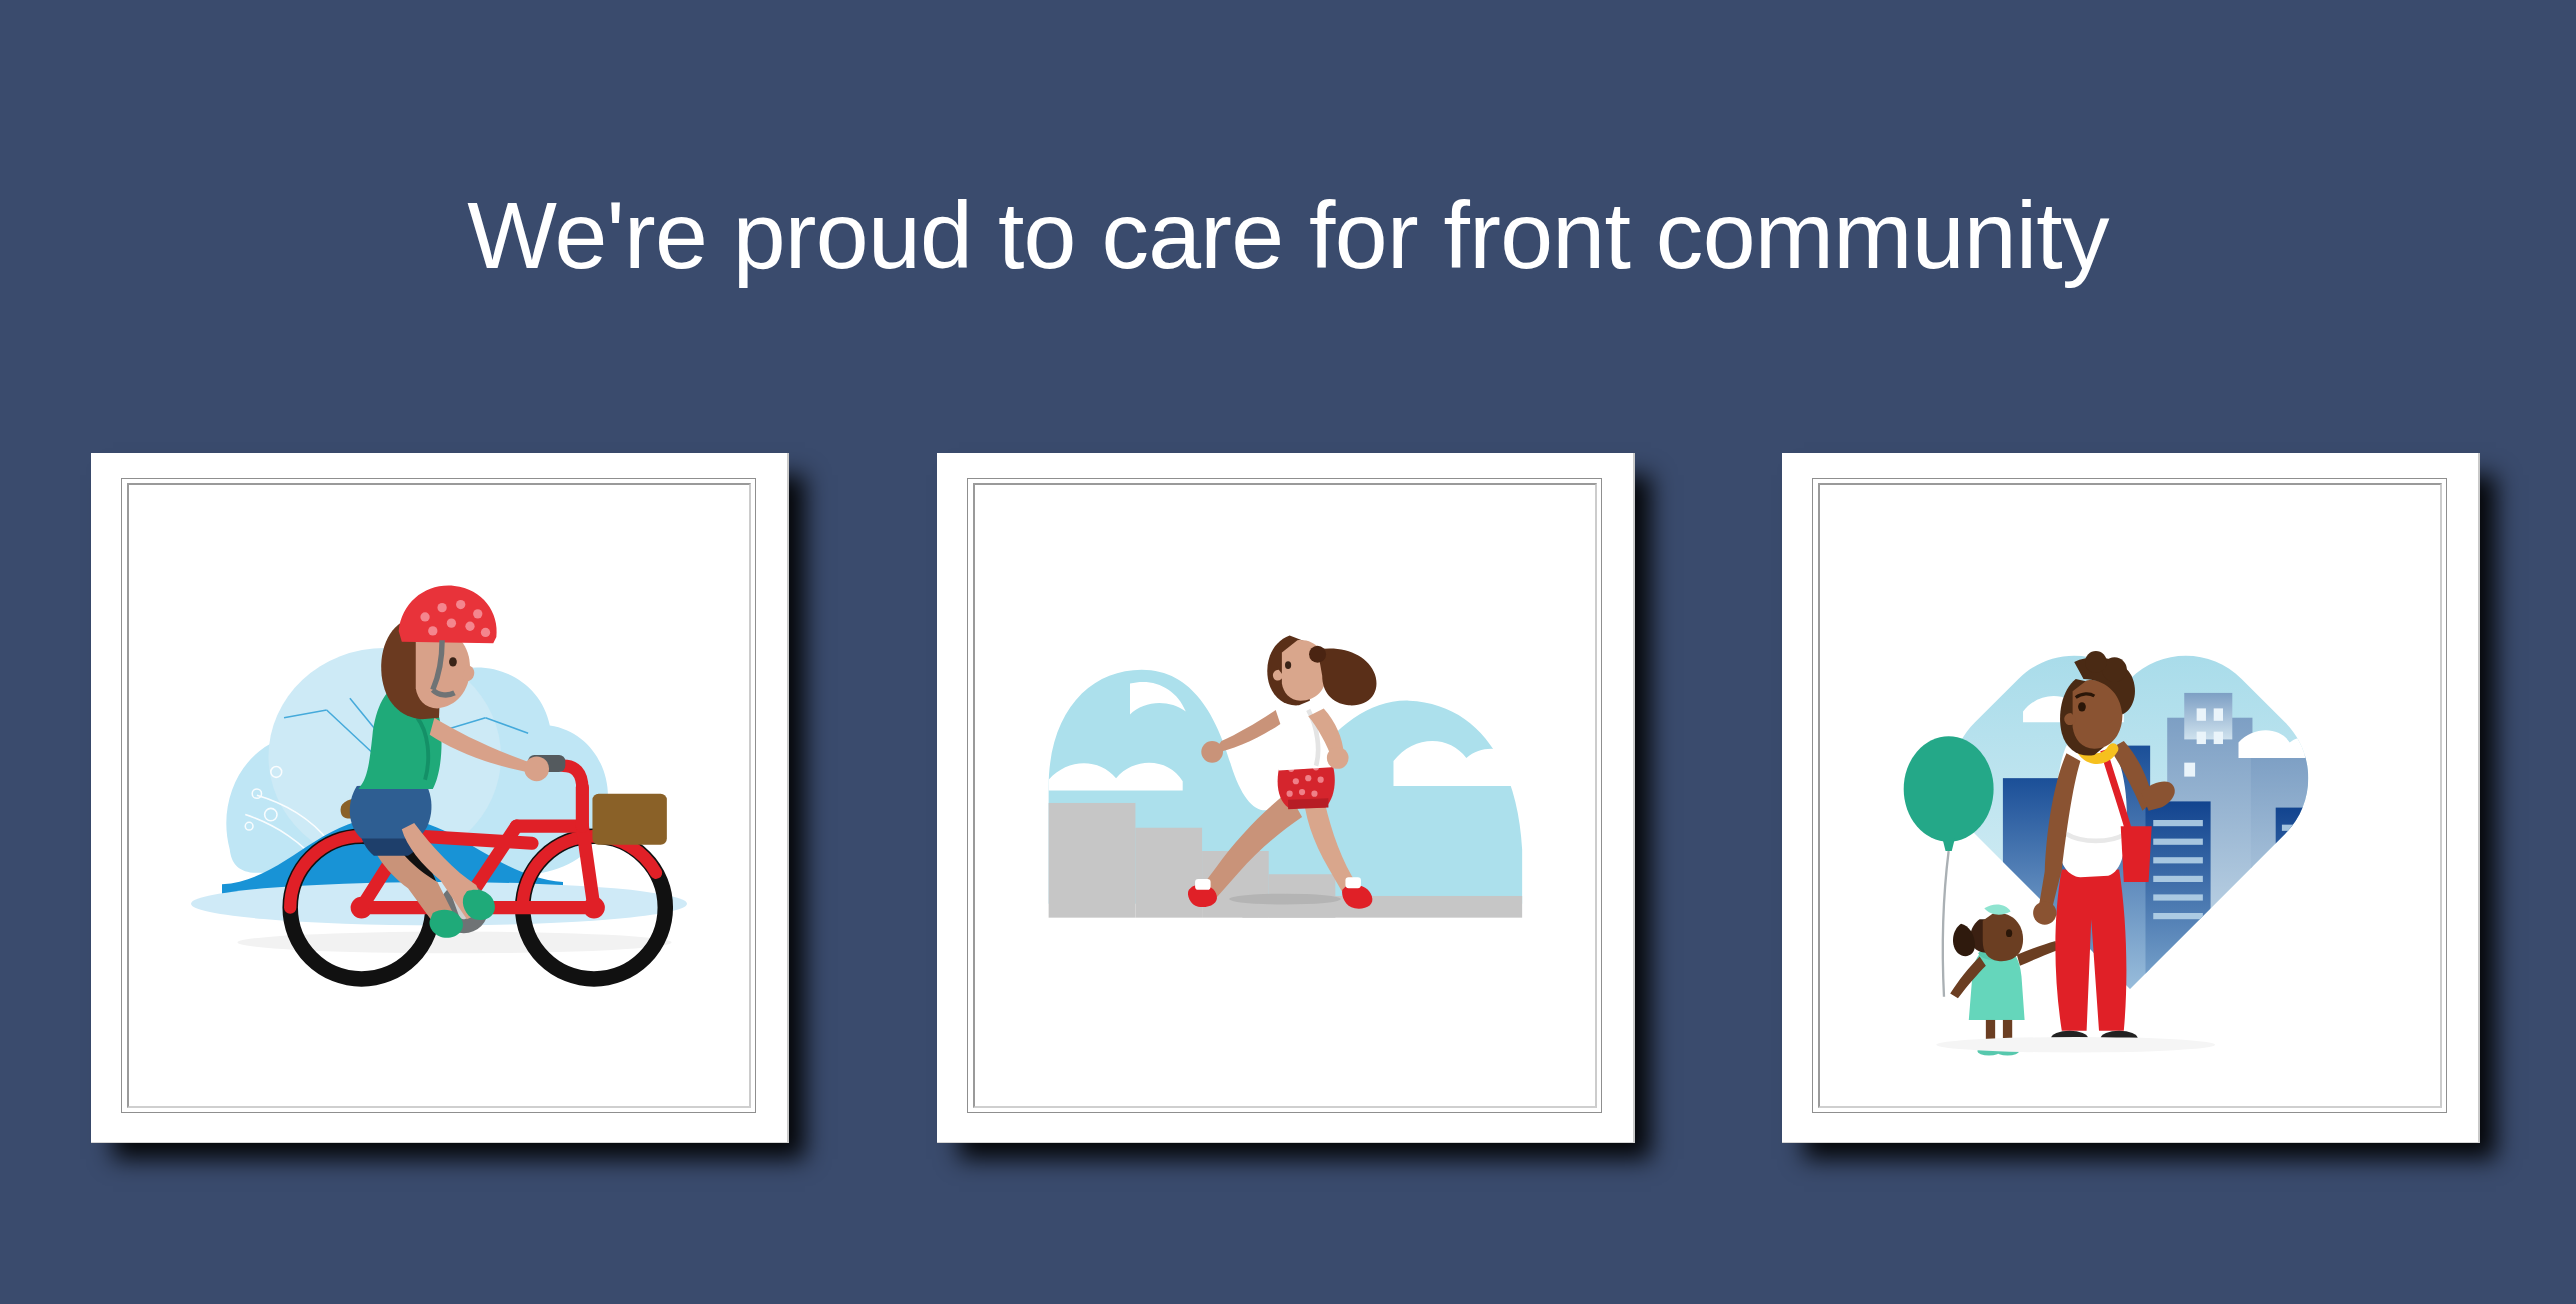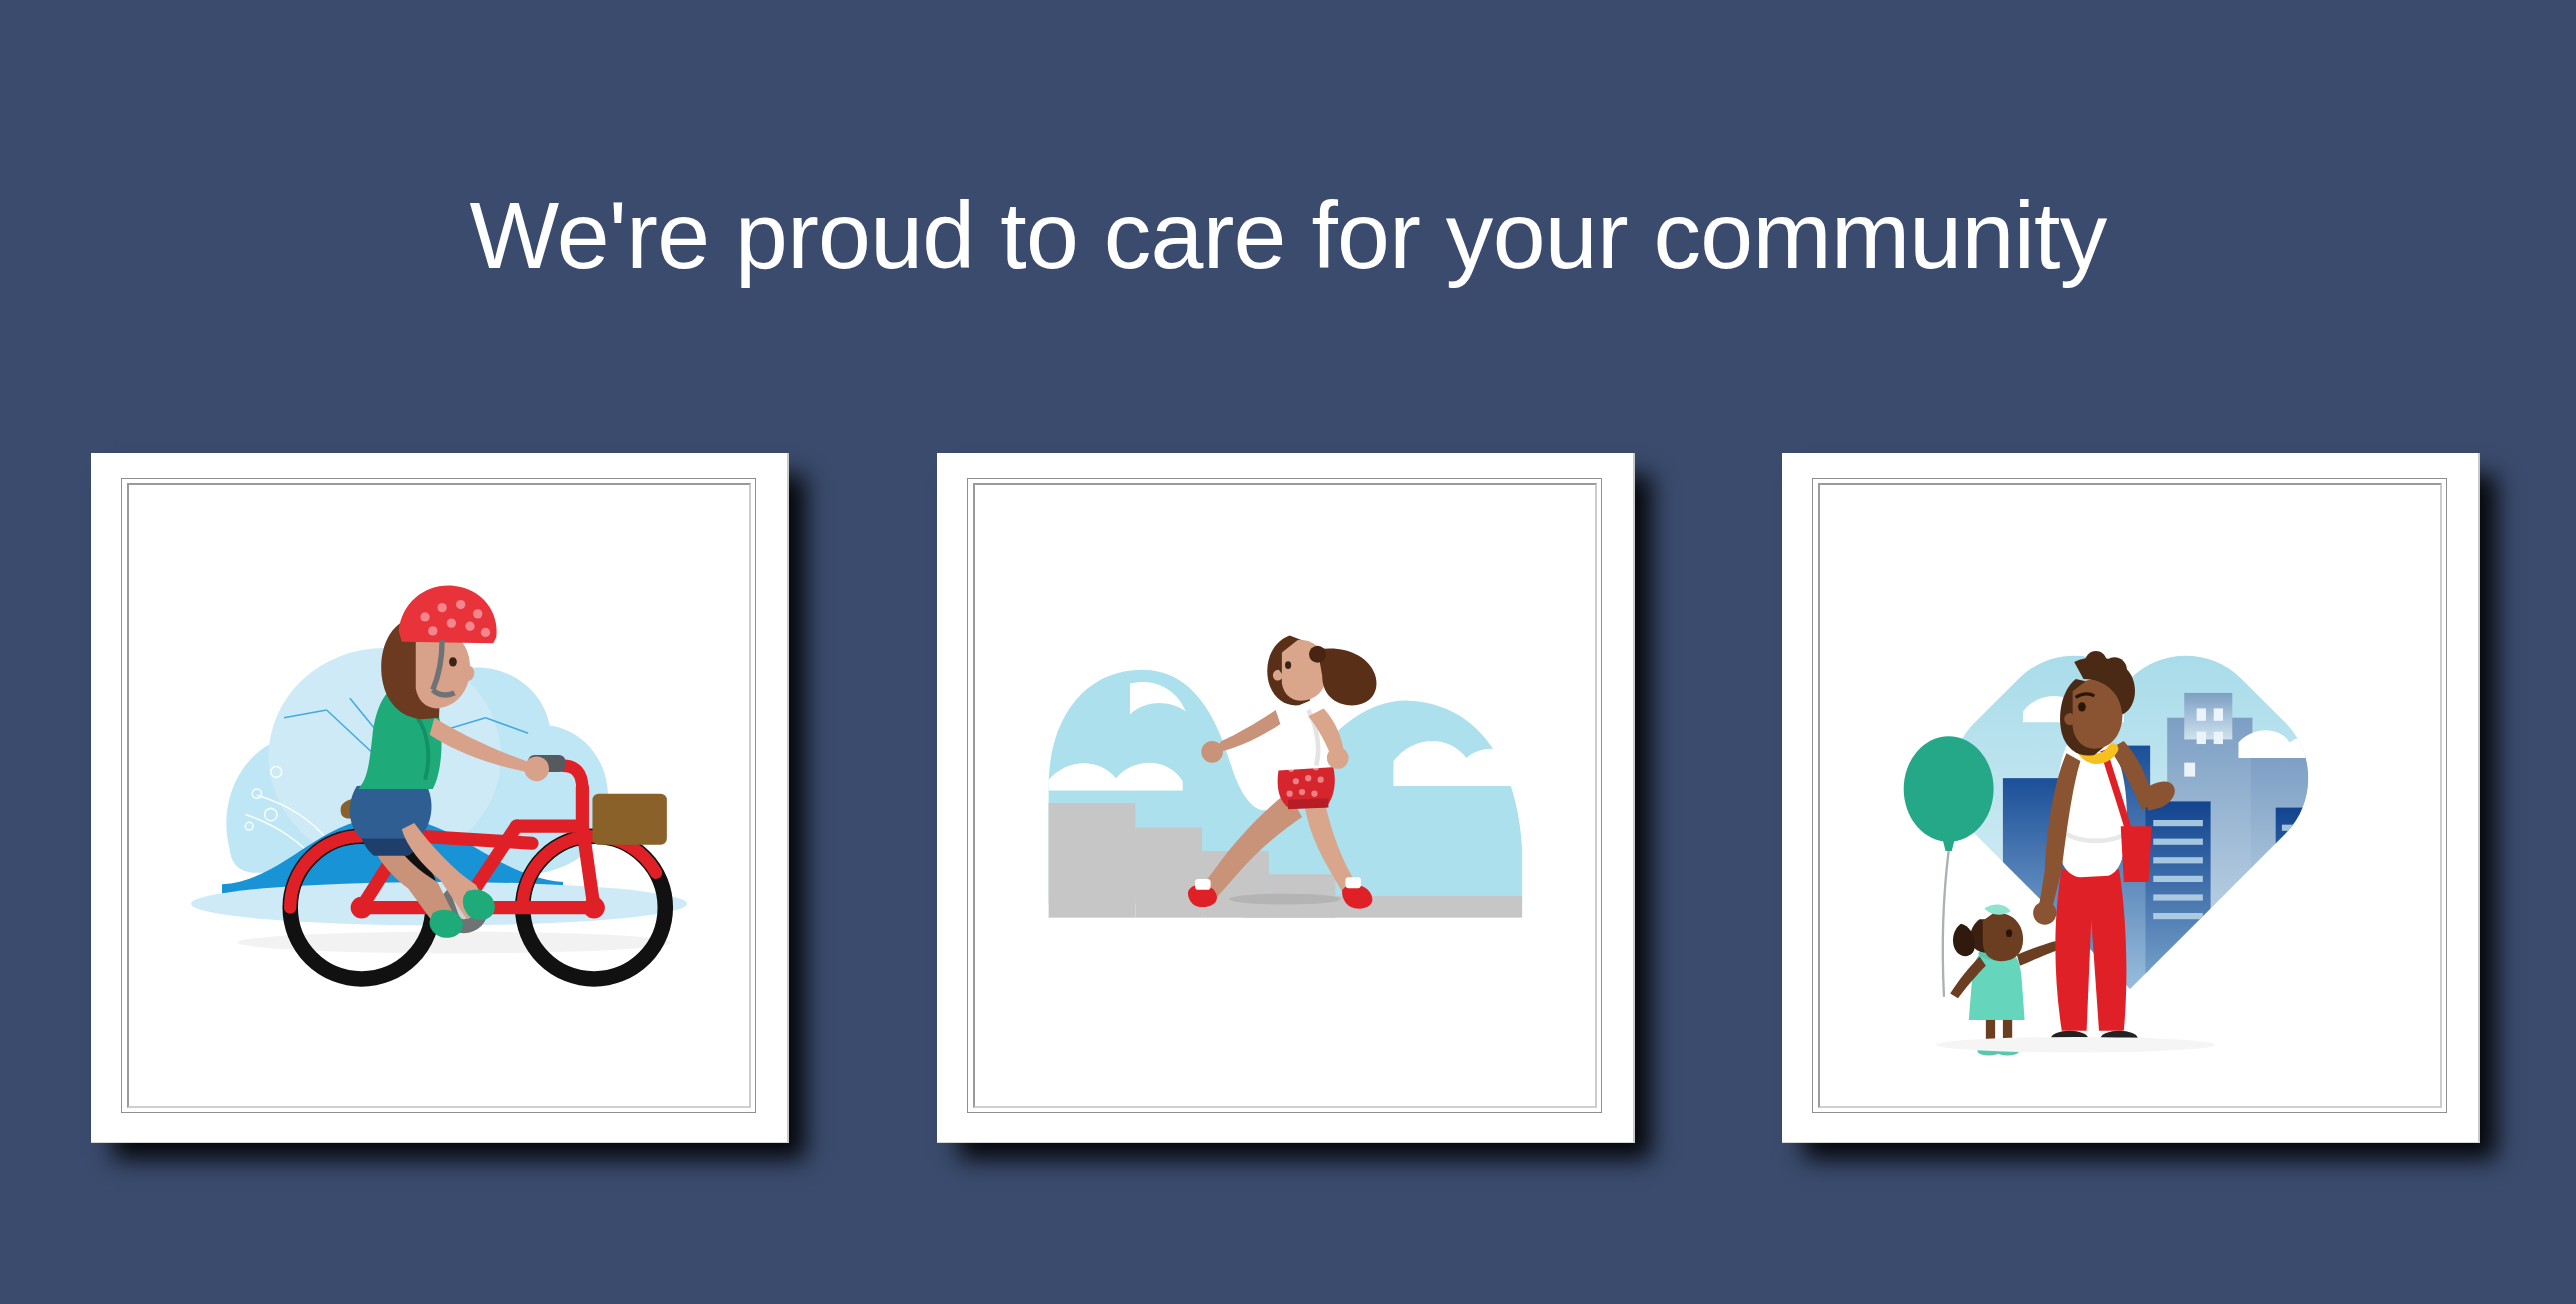--- a/index.html
+++ b/index.html
@@ -92,21 +92,21 @@
     height: 100%;
     display: block;
   }
 
   
   .hidden-label { position:absolute; width:0.7px; height:0.7px; overflow:hidden; clip:rect(0 0 0 0); }
 </style>
 </head>
 <body style="background: rgb(58, 75, 109);">
 
-<div class="headline" style="color: rgb(255, 255, 255);">We're proud to care for your community</div>
+<div class="headline" style="color: rgb(255, 255, 255);">We're proud to care for front community</div>
 
 <div class="cards">
 
   <div class="card c1">
     <div class="mat-outer">
       <div class="mat-inner">
         <svg class="art" viewBox="0 0 800 800" aria-label="Illustration of a woman riding a red bicycle outdoors">
 
           <path d="M130 470 C110 395 160 320 230 322 C250 250 330 212 395 250 C455 215 530 245 543 310 C610 320 640 400 600 460 C580 495 520 510 470 500 L160 500 C140 498 132 487 130 470 Z" fill="#bfe6f5"></path>
           <ellipse cx="330" cy="350" rx="150" ry="140" fill="#cdeaf6"></ellipse>

